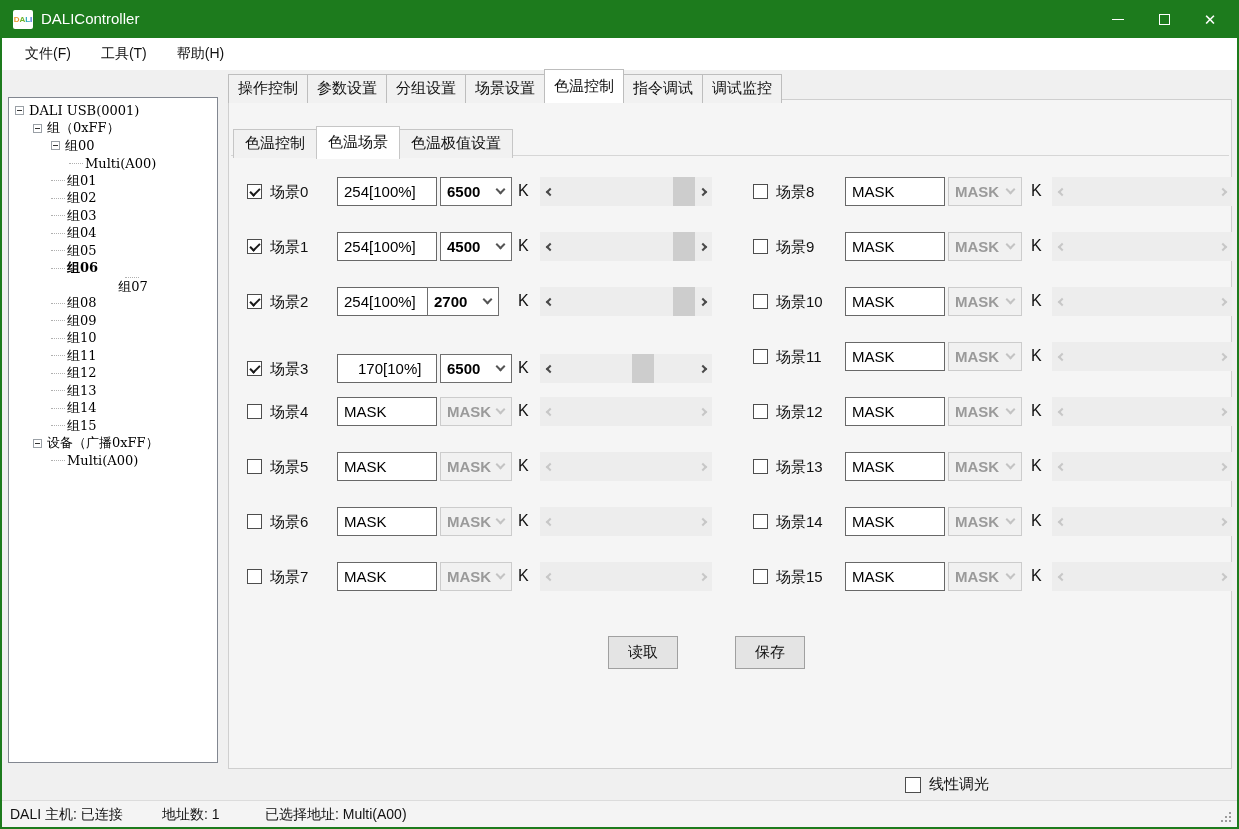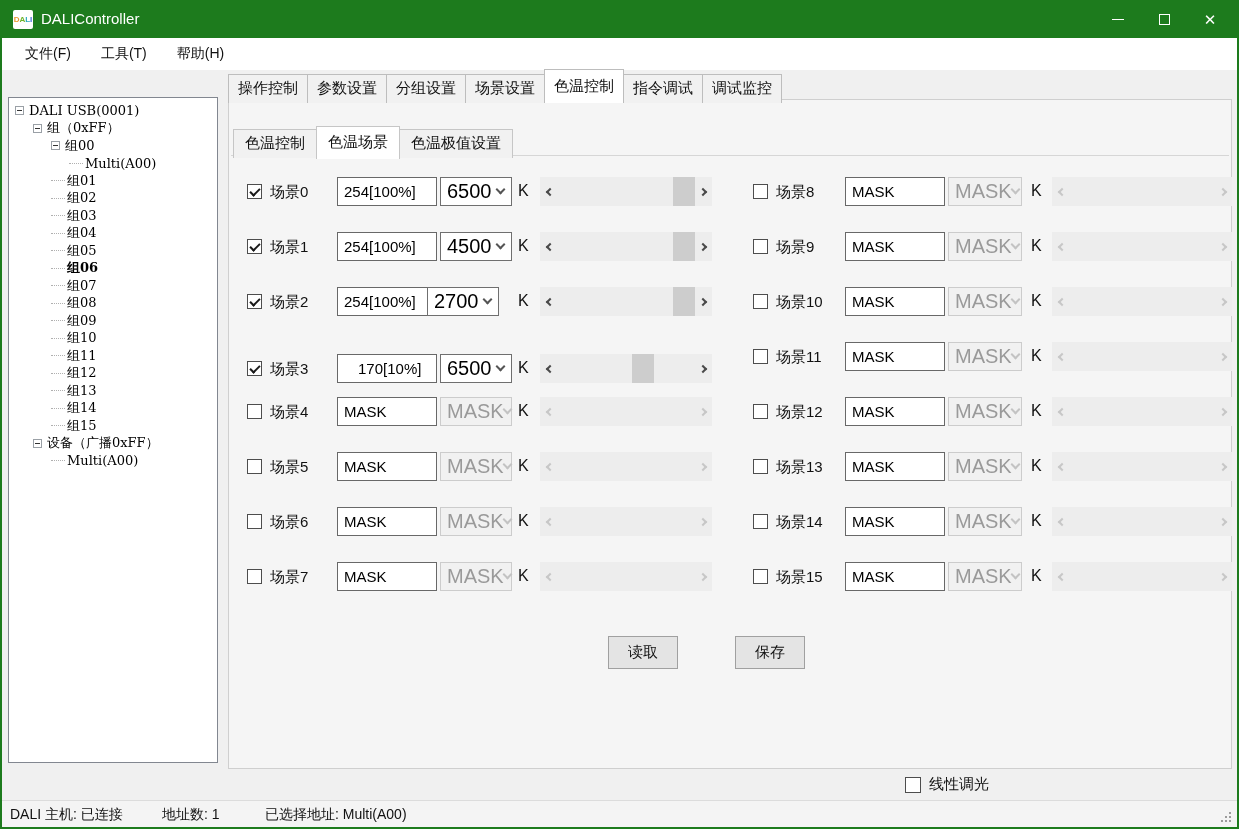--- a/index.html
+++ b/index.html
@@ -52,21 +52,21 @@
 
   
   .scene-row { position:absolute; left:0; width:100%; height:30px; }
   .checkbox { position:absolute; top:7px; width:15px; height:15px; border:1px solid #4d4d4d; background:#fff; }
   .checkbox.checked::after { content:""; position:absolute; left:2px; top:3px; width:8px; height:4px;
                              border-left:2px solid #1a1a1a; border-bottom:2px solid #1a1a1a; transform:rotate(-45deg); }
   .scene-label { position:absolute; top:6px; font-size:15px; color:#111; white-space:nowrap; }
   .level-input { position:absolute; top:0; height:29px; border:1px solid #686868; background:#fff;
                  font-size:15px; padding:0 6px; font-family:"Liberation Sans",sans-serif; color:#000; }
   .combo { position:absolute; top:0; height:29px; background:#fff; border:1px solid #6f6f6f;
-           display:flex; align-items:center; justify-content:space-between; padding:0 7px 0 6px; font-size:20px; color:#000; }
+           display:flex; align-items:center; justify-content:space-between; padding:0 7px 0 6px; font-size:15px; color:#000;font-weight:bold; }
   .combo.disabled { background:#f1f1f1; border-color:#cccccc; color:#9a9a9a; }
   .cmb-chev { width:7px; height:7px; border-left:2px solid #555; border-bottom:2px solid #555;
               transform:rotate(-45deg); margin-top:-4px; flex:none; }
   .combo.disabled .cmb-chev { border-color:#c3c3c3; }
   .k-label { position:absolute; top:5px; font-size:16px; color:#111; }
   .sbar { position:absolute; top:0; height:29px; background:#ededed; display:flex; align-items:center; }
   .sb-arrow { width:17px; height:100%; display:flex; align-items:center; justify-content:center; flex:none; }
   .sb-chev { width:6px; height:6px; border-left:2px solid #4a4a4a; border-bottom:2px solid #4a4a4a; }
   .sb-chev.left { transform:rotate(45deg); margin-left:2px; }
   .sb-chev.right { transform:rotate(-135deg); margin-right:2px; }
@@ -152,21 +152,21 @@
       <span class="tree-label">组04</span>
     </div>
     <div class="tree-row" style="padding-left: 40px;">
       <span class="tree-stub"></span>
       <span class="tree-label">组05</span>
     </div>
     <div class="tree-row" style="padding-left: 40px; font-weight: bold;">
       <span class="tree-stub"></span>
       <span class="tree-label">组06</span>
     </div>
-    <div class="tree-row" style="padding-left: 40px;">
+    <div class="tree-row" style="padding-left: 40px; flex-direction: column;">
       <span class="tree-stub"></span>
       <span class="tree-label">组07</span>
     </div>
     <div class="tree-row" style="padding-left: 40px;">
       <span class="tree-stub"></span>
       <span class="tree-label">组08</span>
     </div>
     <div class="tree-row" style="padding-left: 40px;">
       <span class="tree-stub"></span>
       <span class="tree-label">组09</span>

